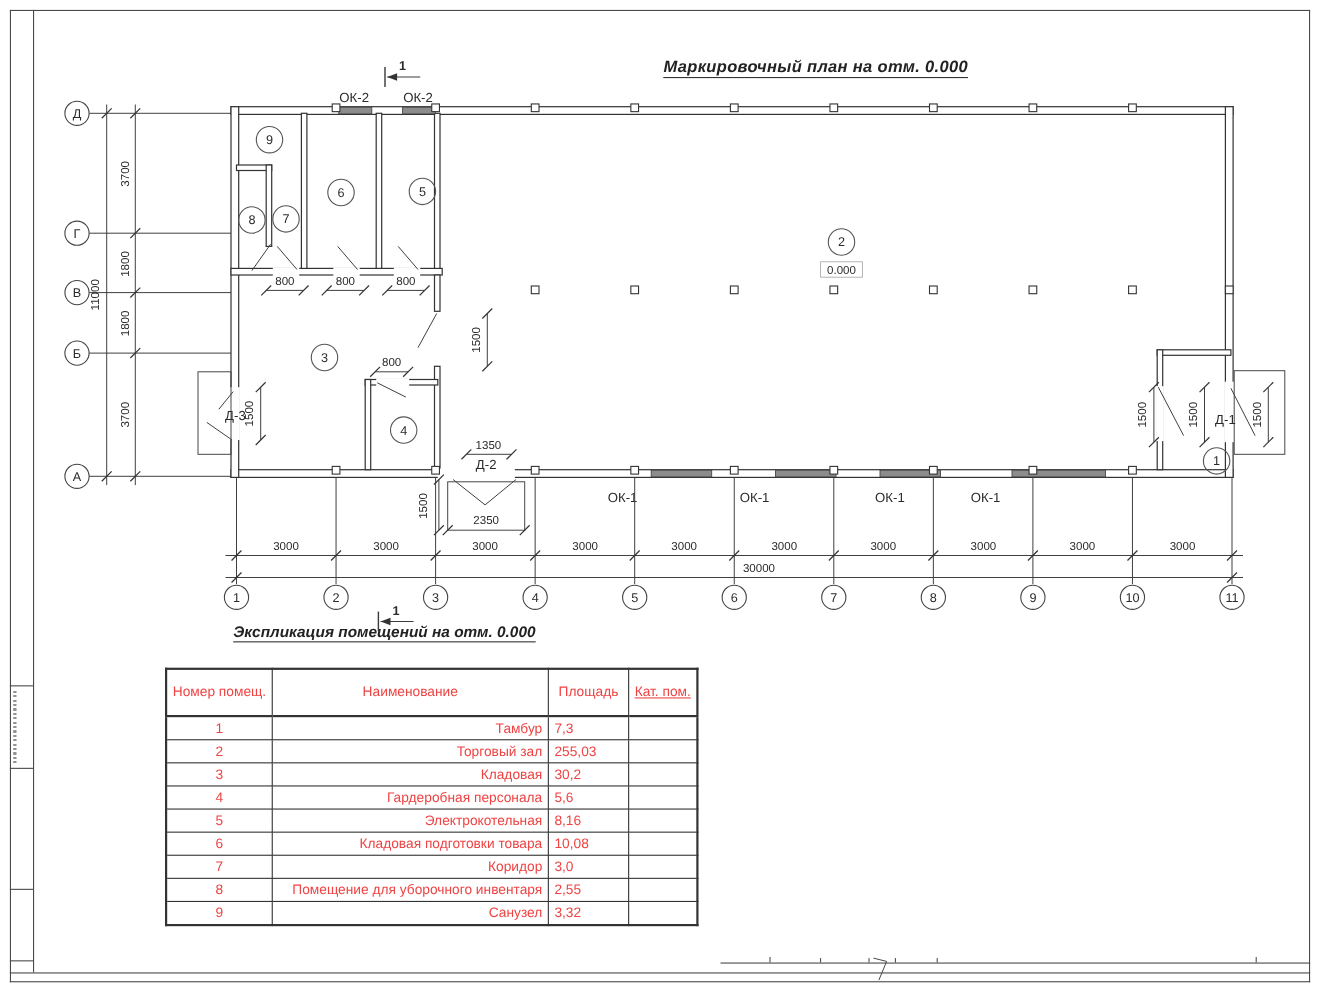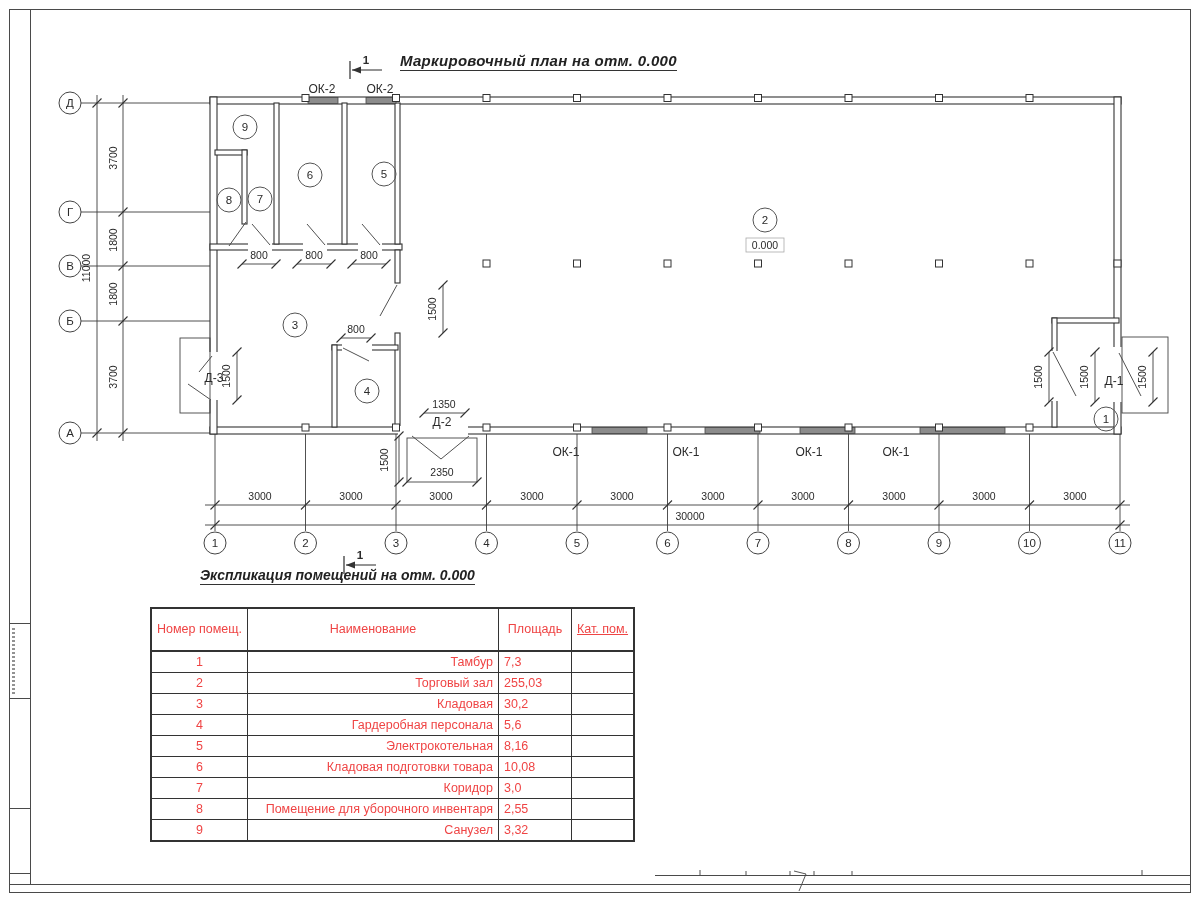--- a/index.html
+++ b/index.html
@@ -1,22 +1,22 @@
 <!DOCTYPE html>
 <html><head>
 <meta charset="utf-8">
 <style>
   html,body{margin:0;padding:0;background:#e8e8e8;}
   .sheet{position:relative;width:1200px;height:900px;background:#ffffff;
          font-family:"Liberation Sans",sans-serif;color:#222;overflow:hidden;}
   .ln{position:absolute;background:#4a4a4a;}
-  .main-title-wrap{position:absolute;left:400px;top:52px;width:480px;text-align:left;}
+  .main-title-wrap{position:absolute;left:400px;top:52px;width:480px;text-align:right;}
   .main-title-wrap span{display:inline-block;font-size:15px;font-weight:bold;font-style:italic;
         border-bottom:1.4px solid #333;padding-bottom:1px;letter-spacing:.3px;}
-  .table-title-wrap{position:absolute;left:200px;top:566px;width:340px;}
+  .table-title-wrap{position:absolute;left:212px;top:566px;width:340px;}
   .table-title-wrap span{display:inline-block;font-size:14px;font-weight:bold;font-style:italic;
         border-bottom:1.4px solid #333;padding-bottom:1px;}
   svg.plan{position:absolute;left:0;top:0;}
   svg.plan text{font-family:"Liberation Sans",sans-serif;fill:#2b2b2b;}
   svg.plan line{stroke:#3d3d3d;stroke-width:0.9;}
   .wall{fill:#fff;stroke:#333;stroke-width:1.1;}
   .open{fill:#fff;stroke:none;}
   .win{fill:#8c8c8c;stroke:#444;stroke-width:0.8;}
   .col{fill:#fff;stroke:#333;stroke-width:1;}
   .porch{fill:none;stroke:#444;stroke-width:0.9;}

